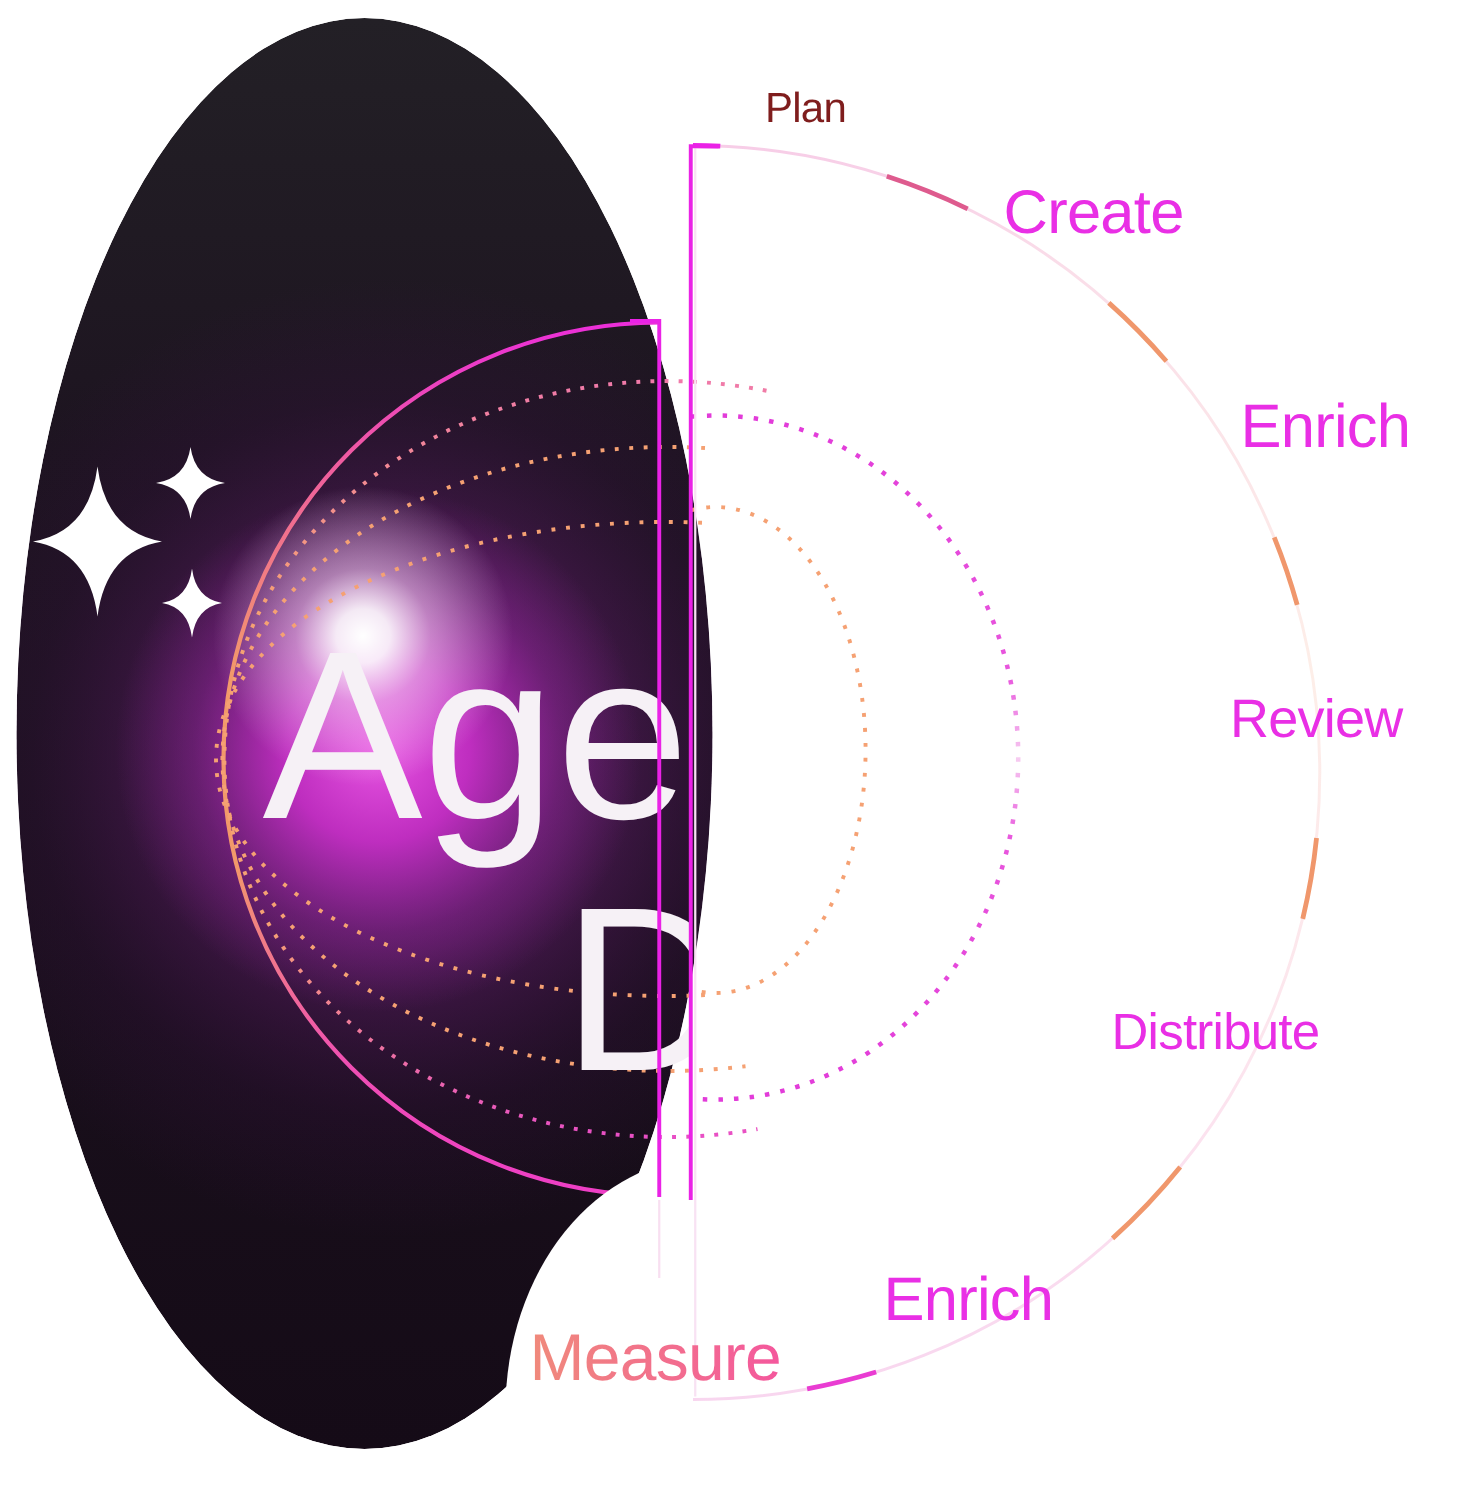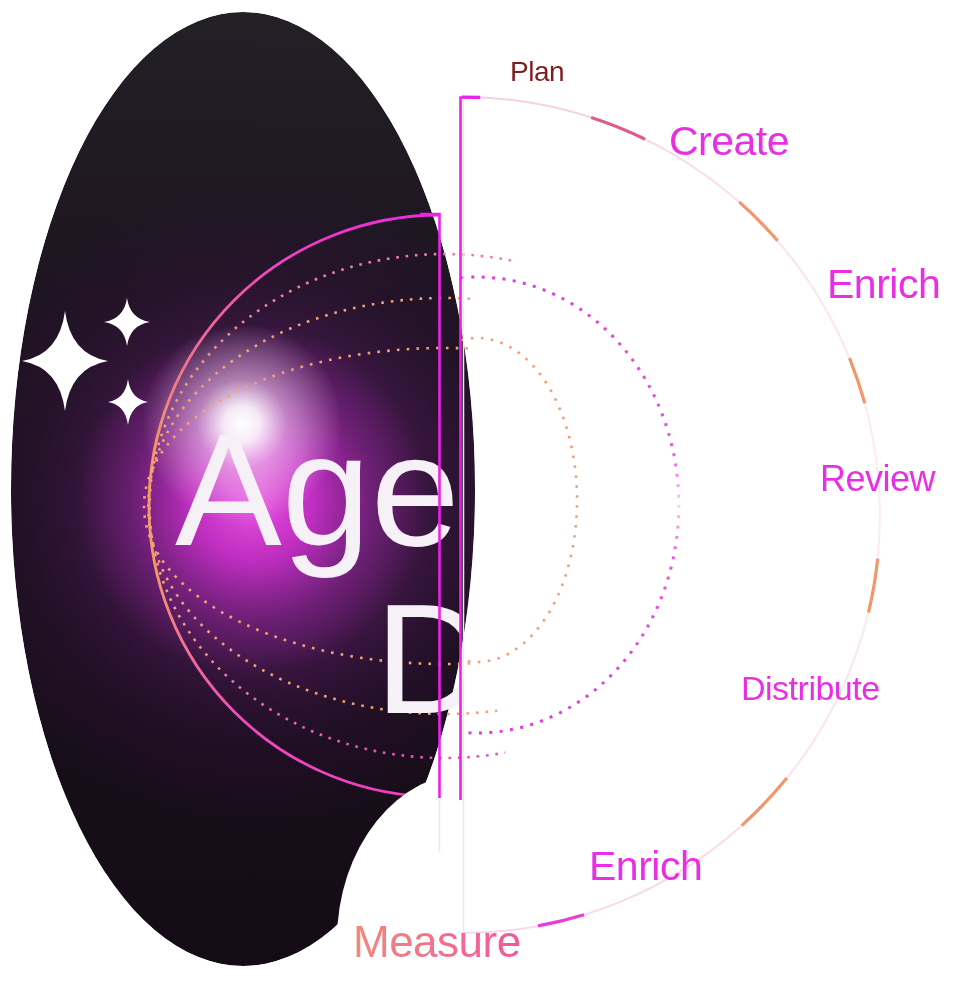--- a/index.html
+++ b/index.html
@@ -23,21 +23,20 @@
   .lab-create{left:656px;top:121px;font-size:41px;margin-left:13px;}
   .lab-enrich{left:780px;top:264px;font-size:41px;margin-left:47px;}
   .lab-review{left:820px;top:461px;font-size:36px;}
   .lab-distribute{left:741px;top:671px;font-size:34px;}
   .lab-engage{left:589px;top:846px;font-size:41px;}
   .lab-measure{
     left:353px;top:884px;font-size:44px;
     background:linear-gradient(90deg,#F08A7B 0%,#F4579D 100%);
     -webkit-background-clip:text;background-clip:text;
     color:transparent;
-    margin-top:36px;
   }
 </style>
 </head>
 <body>
 
 <div id="stage">
 
   <svg id="gfx" width="975" height="1006" viewBox="0 0 975 1006">
     <defs>
       <clipPath id="clipEllipse">

